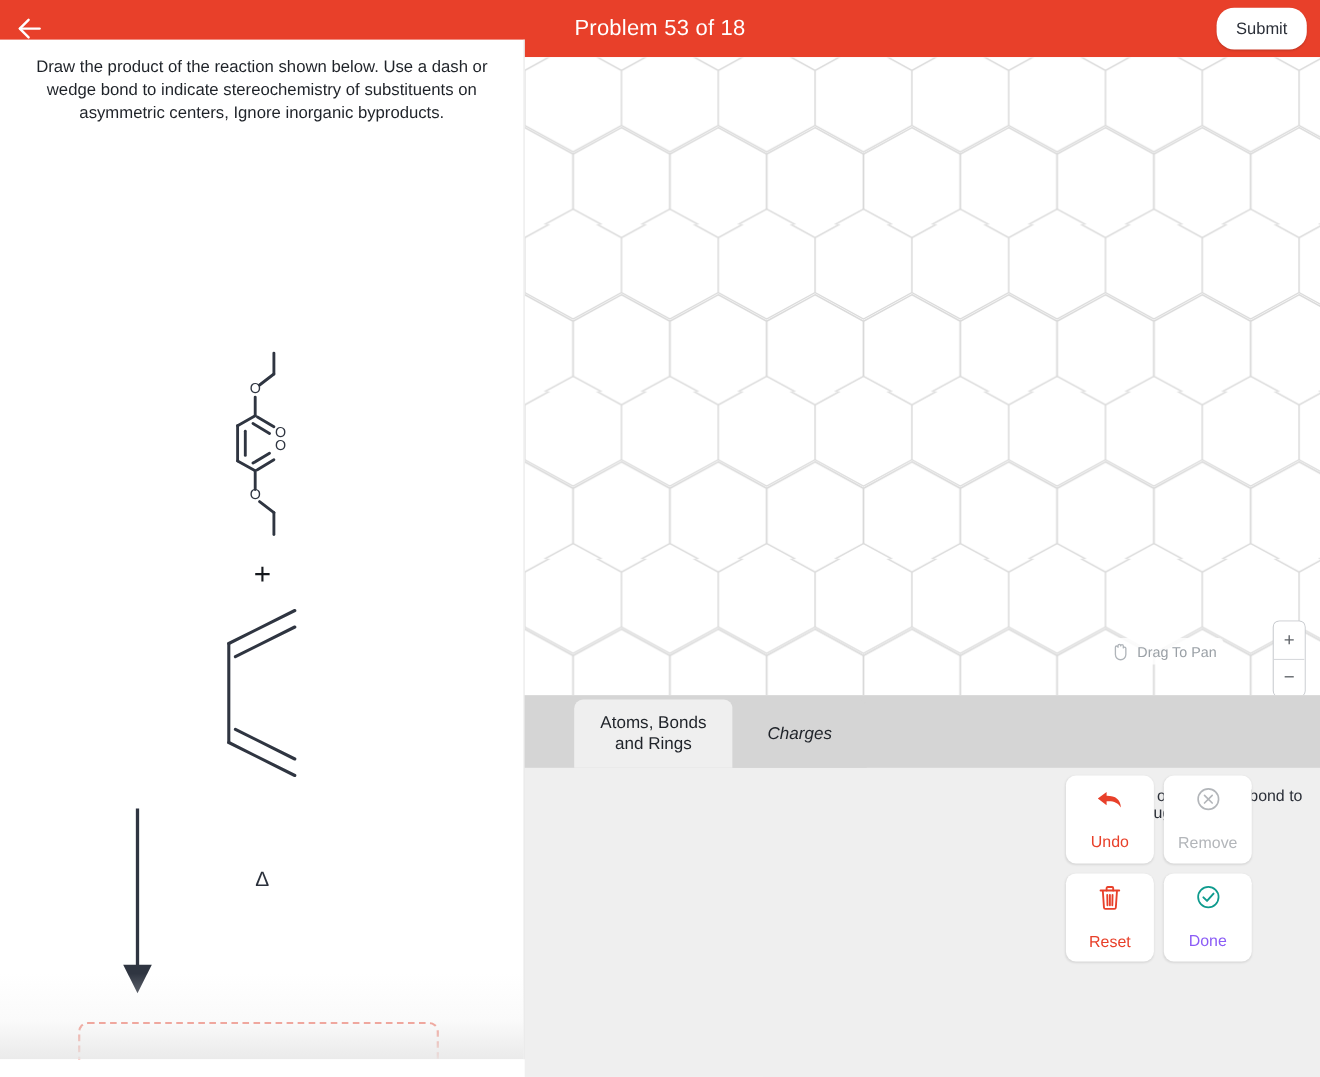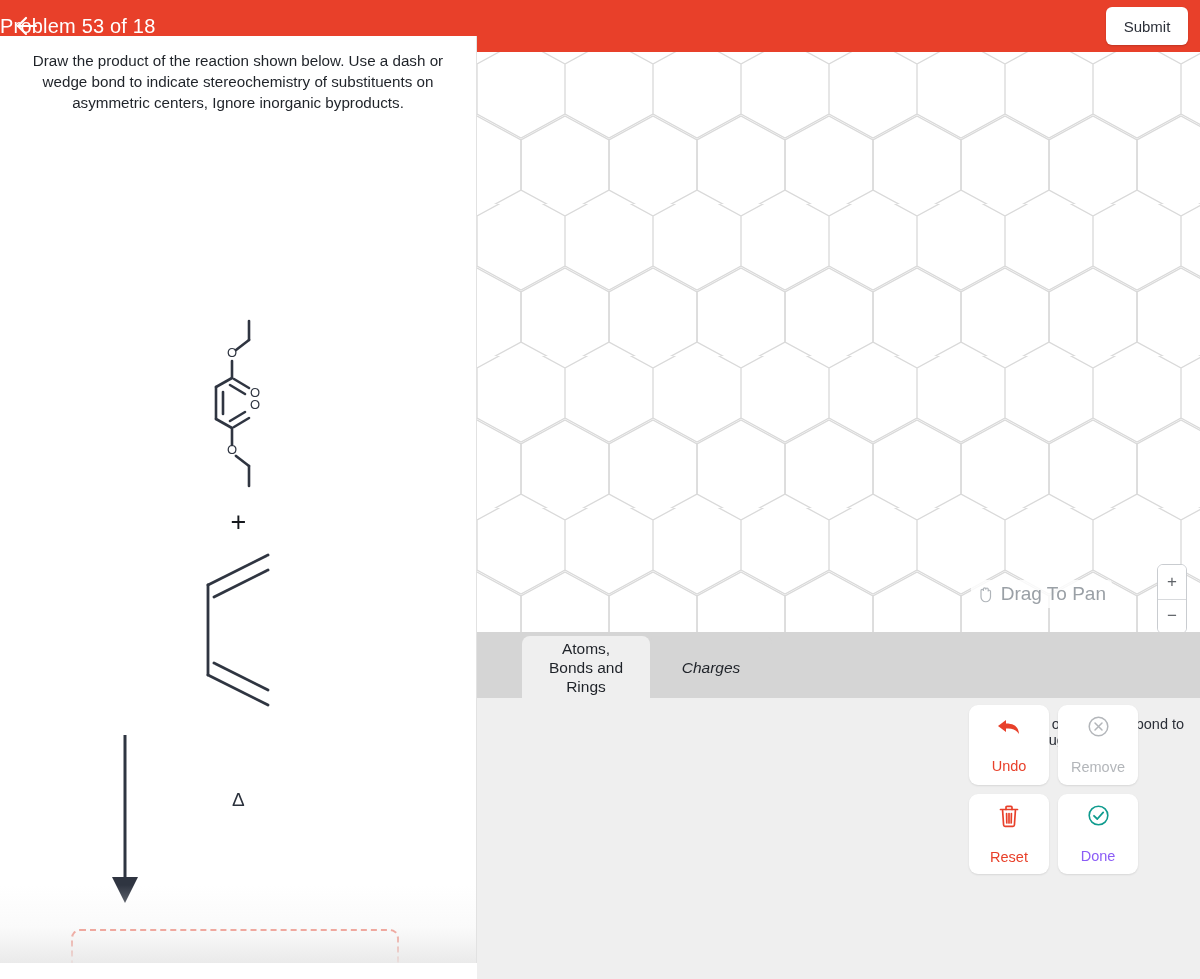--- a/index.html
+++ b/index.html
@@ -14,27 +14,27 @@
   #header {
     position: absolute; left: 0; top: 0; width: 1200px; height: 52px;
     background: #e8402a; display: flex; align-items: center;
   }
   #back-btn {
     width: 56px; height: 52px; display: flex; align-items: center;
     justify-content: center; cursor: pointer;
   }
   #back-btn svg { display: block; }
   #header-title {
-    position: absolute; left: 0; right: 0; text-align: left;
+    position: absolute; left: 0; right: 0; text-align: center;
     color: #ffffff; font-size: 20px; letter-spacing: .2px;
     pointer-events: none;
   }
   #submit-btn {
     position: absolute; right: 12px; top: 7px;
-    width: 82px; height: 38px; background: #ffffff; border-radius: 6px;
+    width: 82px; height: 38px; background: #ffffff; border-radius: 16px;
     color: #2b2f38; font-size: 15px; display: flex; align-items: center;
     justify-content: center; cursor: pointer;
     box-shadow: 0 1px 2px rgba(0,0,0,.18);
   }
 
   
   #left-panel {
     position: absolute; left: 0; top: 36px; width: 477px; height: 927px;
     background: #ffffff; border-right: 1px solid #e2e2e2; overflow: hidden;
   }
@@ -76,21 +76,21 @@
   
   #canvas-area {
     position: absolute; left: 477px; top: 52px; width: 723px; height: 580px;
     background: #ffffff; overflow: hidden;
   }
   #hexgrid { position: absolute; left: 0; top: 0; }
 
   #pan-hint {
     position: absolute; right: 88px; top: 528px;
     display: flex; align-items: center; gap: 7px;
-    color: #9aa0a6; font-size: 19px; background: rgba(255,255,255,.82);
+    color: #9aa0a6; font-size: 13px; background: rgba(255,255,255,.82);
     padding: 3px 6px; border-radius: 4px;
   }
   #zoom-control {
     position: absolute; right: 13px; top: 512px; width: 30px; height: 70px;
     border: 1px solid #c9ccd0; border-radius: 6px; background: #ffffff;
     display: flex; flex-direction: column; overflow: hidden;
   }
   .zoom-btn {
     flex: 1; display: flex; align-items: center; justify-content: center;
     font-size: 17px; color: #5f6368; cursor: pointer; background: #fff;
@@ -106,21 +106,21 @@
     position: relative; width: 723px; height: 66px; background: #d5d5d5;
     display: flex; align-items: flex-end; padding-left: 45px;
   }
   .tab {
     height: 62px; background: #d5d5d5; color: #1f2329;
     display: flex; align-items: center; justify-content: center;
     text-align: center; font-size: 15.5px; line-height: 19px;
     cursor: pointer; border-radius: 8px 8px 0 0; padding: 0 22px;
   }
   .tab.active { background: #efefef; }
-  #tab-atoms { width: 128px; margin-top: 28px; }
+  #tab-atoms { width: 144px; margin-top: 28px; }
   #tab-charges { width: 122px; font-style: italic; }
 
   #hint-text {
     position: absolute; left: 537px; top: 84px;
     color: #2b2f38; font-size: 14.5px;
   }
 
   #action-grid {
     position: absolute; left: 492px; top: 73px;
     display: grid; grid-template-columns: 80px 80px;

